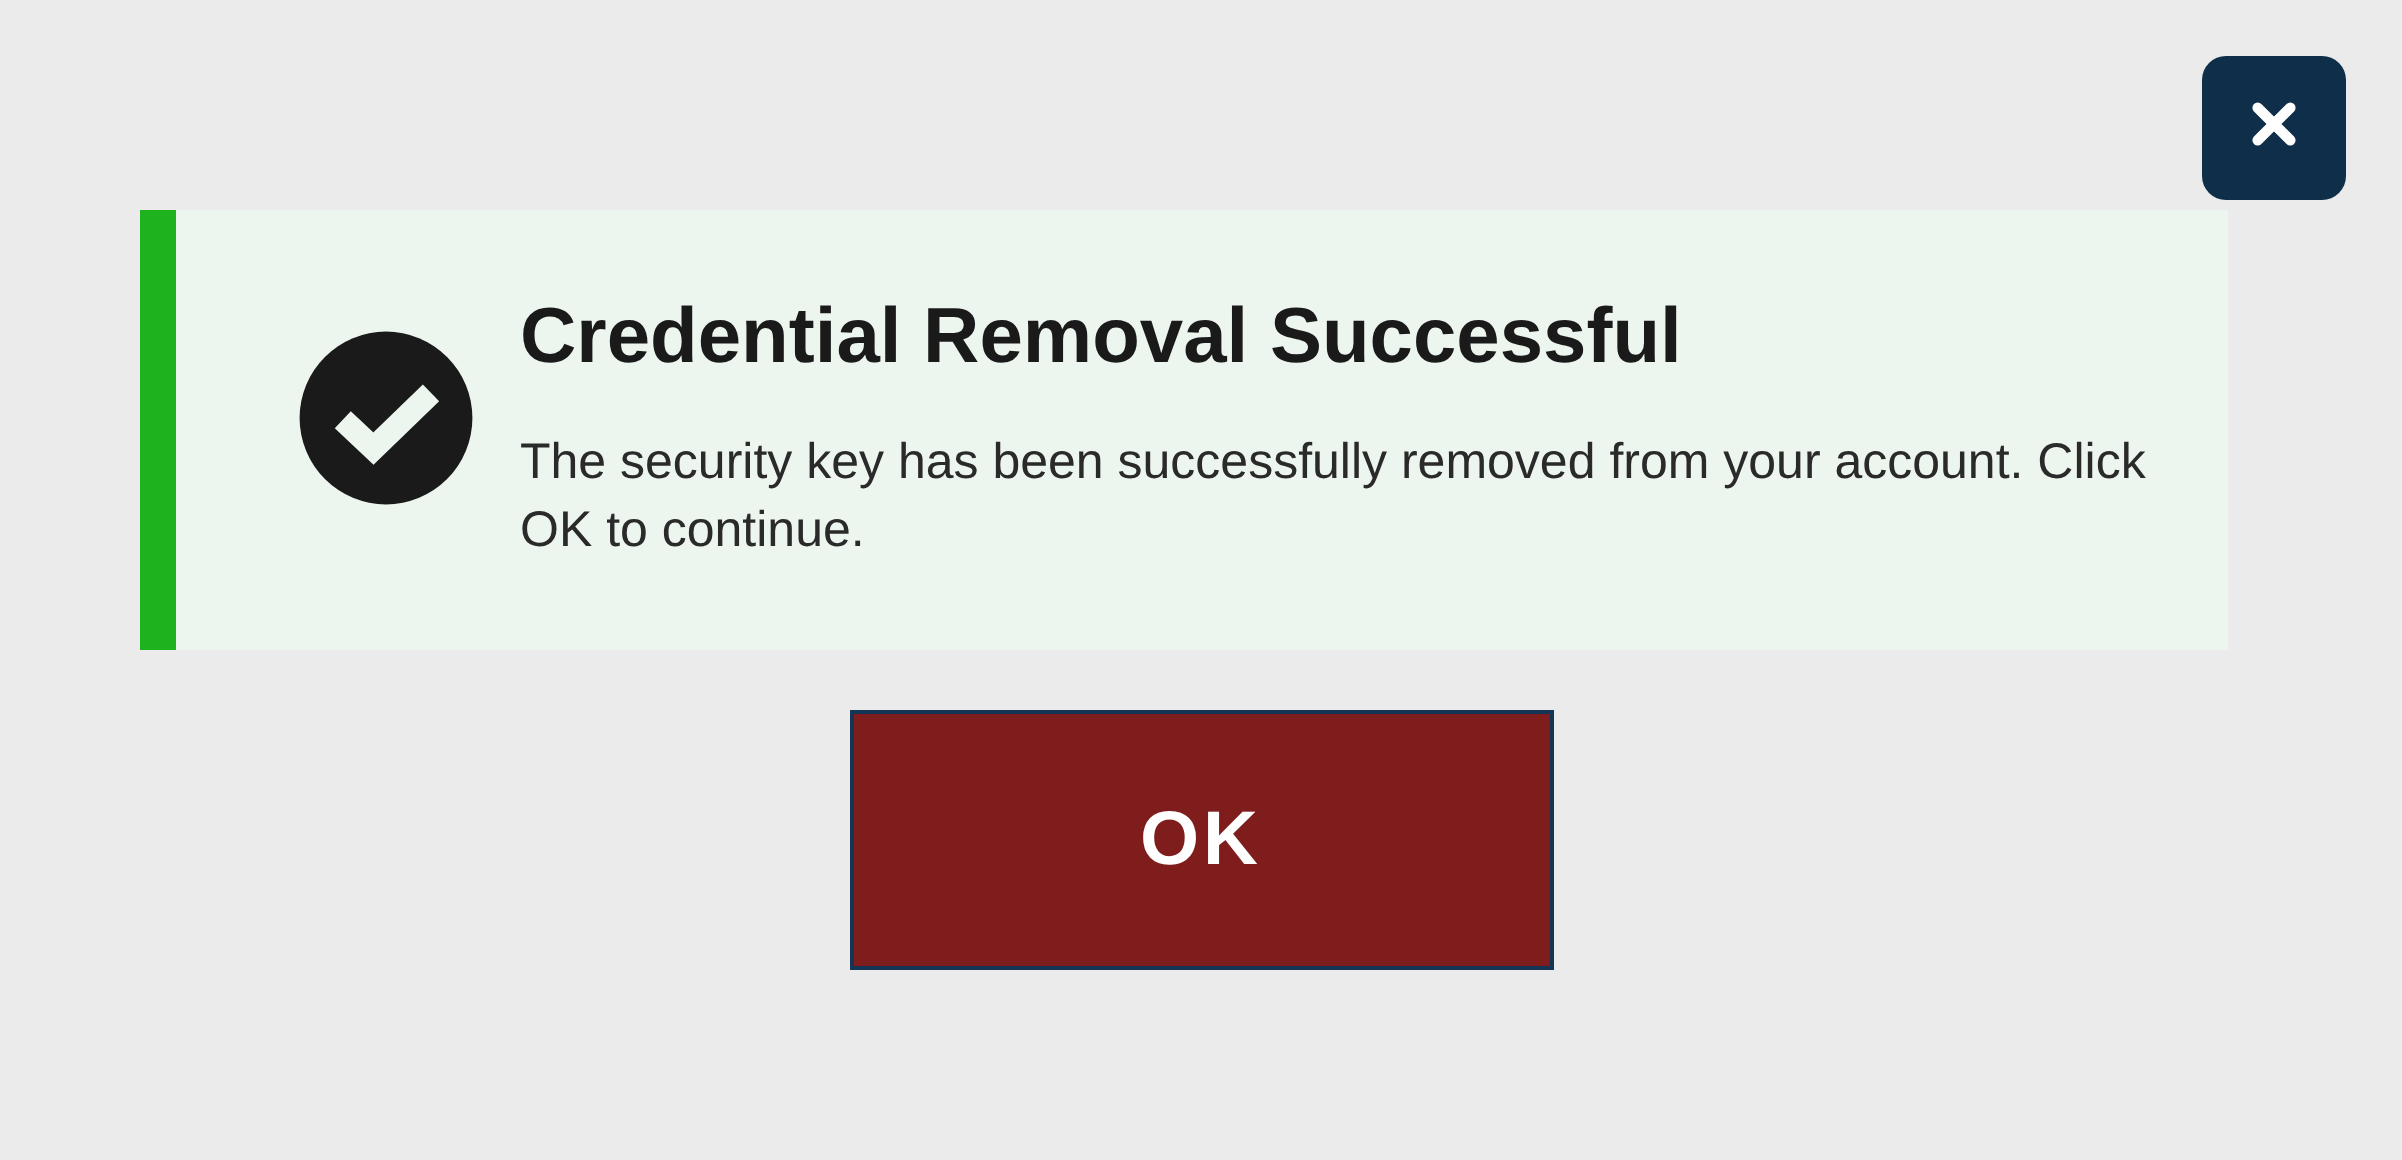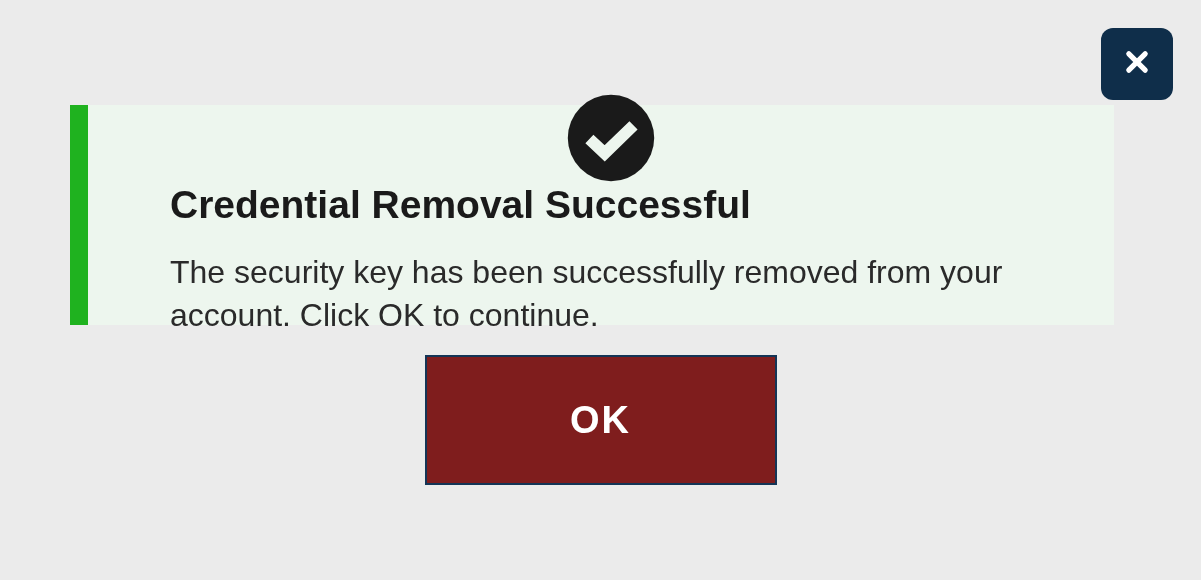--- a/index.html
+++ b/index.html
@@ -35,23 +35,22 @@
     .alert-box {
       position: absolute;
       top: 105px;
       left: 70px;
       width: 1044px;
       height: 220px;
       background: #edf6ee;
       border-left: 18px solid #1fb21f;
       display: flex;
       align-items: center;
-      padding-left: 82px;
+      padding-left: 60px;
       padding-right: 40px;
-      flex-direction: column;
     }
     .check-icon-wrap {
       width: 90px;
       height: 90px;
       flex-shrink: 0;
       margin-right: 22px;
       margin-top: -12px;
     }
     .check-icon-wrap svg {
       width: 100%;
@@ -62,21 +61,21 @@
       flex: 1;
     }
     .alert-title {
       font-size: 39px;
       font-weight: bold;
       color: #1a1a1a;
       line-height: 1.15;
       margin-bottom: 6px;
     }
     .alert-message {
-      font-size: 32px;
+      font-size: 25px;
       color: #2a2a2a;
       line-height: 1.35;
       margin-top: 23px;
     }
     .ok-button {
       position: absolute;
       top: 355px;
       left: 50%;
       transform: translateX(-50%);
       width: 352px;

